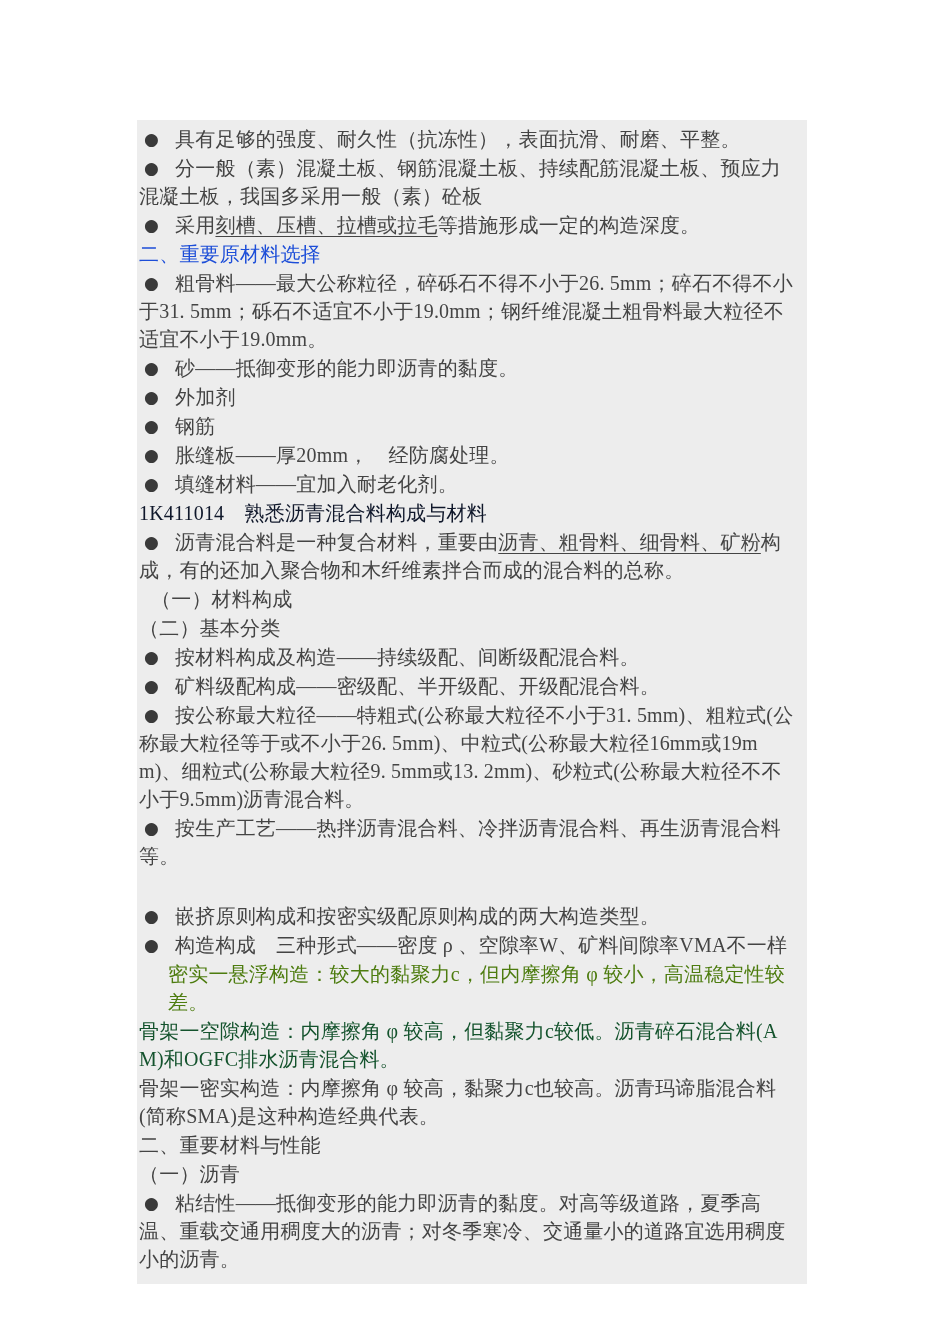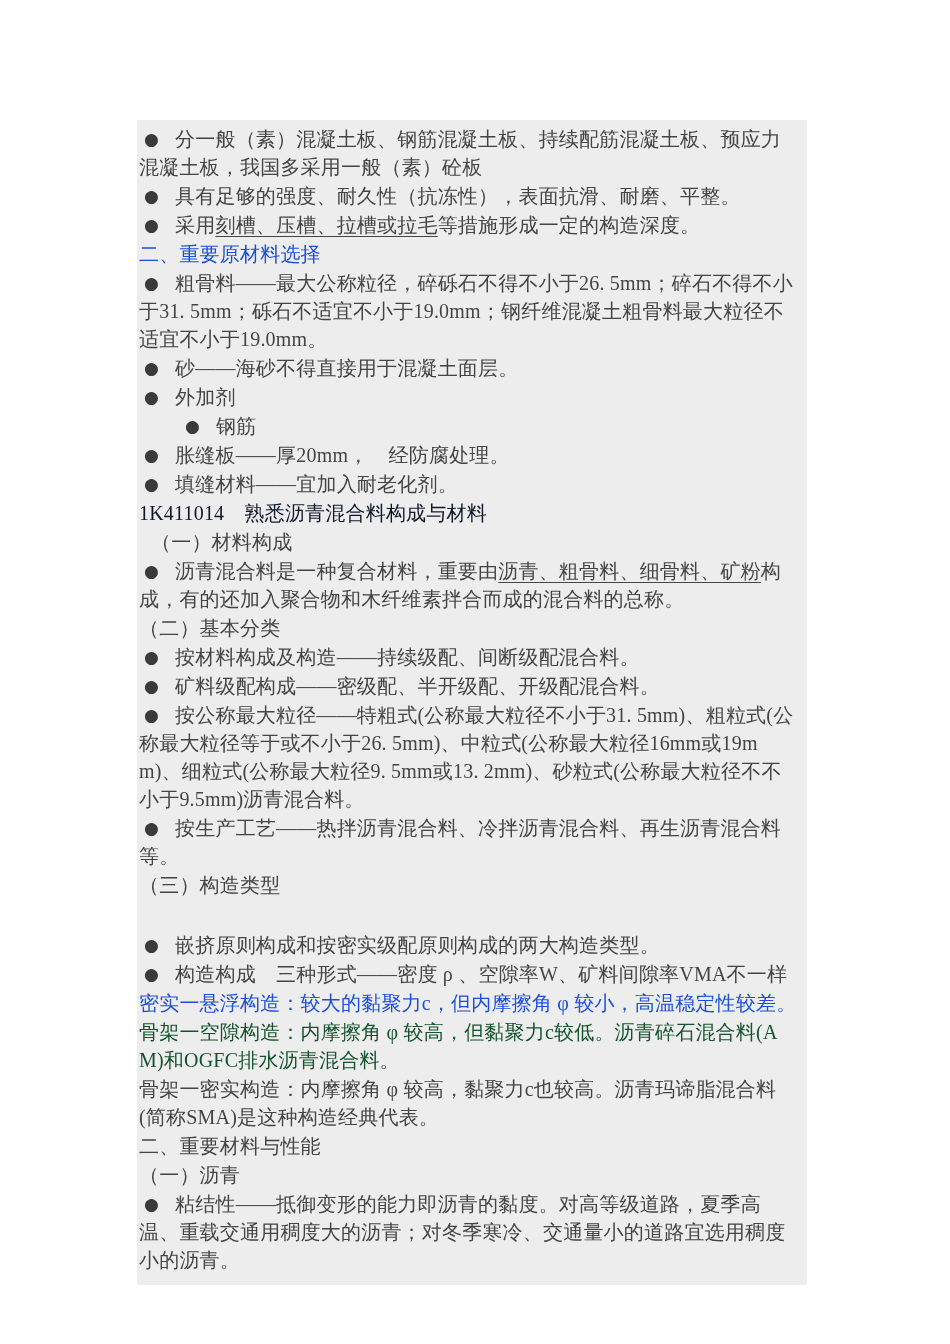--- a/index.html
+++ b/index.html
@@ -60,41 +60,40 @@
     text-decoration-thickness: 1px;
     text-underline-offset: 4px;
     text-decoration-color: #444444;
   }
 </style>
 </head>
 <body style="background: rgb(255, 255, 255);">
 
 <div class="doc-page">
   <div class="content-block" id="doc-content" style="background: rgb(237, 237, 237);">
+      <p class="para bullet" style="color: rgb(68, 68, 68);"><span class="bullet-glyph" style="color: rgb(58, 58, 58);">●</span><span class="run">具有足够的强度、耐久性（抗冻性），表面抗滑、耐磨、平整。</span></p>
       <p class="para bullet" style="color: rgb(68, 68, 68);"><span class="bullet-glyph" style="color: rgb(58, 58, 58);">●</span><span class="run">分一般（素）混凝土板、钢筋混凝土板、持续配筋混凝土板、预应力混凝土板，我国多采用一般（素）砼板</span></p>
-      <p class="para bullet" style="color: rgb(68, 68, 68);"><span class="bullet-glyph" style="color: rgb(58, 58, 58);">●</span><span class="run">具有足够的强度、耐久性（抗冻性），表面抗滑、耐磨、平整。</span></p>
       <p class="para bullet" style="color: rgb(68, 68, 68);"><span class="bullet-glyph" style="color: rgb(58, 58, 58);">●</span><span class="run">采用</span><span class="run u">刻槽、压槽、拉槽或拉毛</span><span class="run">等措施形成一定的构造深度。</span></p>
       <p class="para plain" style="color: #1d4ed8;"><span class="run">二、重要原材料选择</span></p>
       <p class="para bullet" style="color: rgb(68, 68, 68);"><span class="bullet-glyph" style="color: rgb(58, 58, 58);">●</span><span class="run">粗骨料——最大公称粒径，碎砾石不得不小于26. 5mm；碎石不得不小于31. 5mm；砾石不适宜不小于19.0mm；钢纤维混凝土粗骨料最大粒径不适宜不小于19.0mm。</span></p>
-      <p class="para bullet" style="color: rgb(68, 68, 68);"><span class="bullet-glyph" style="color: rgb(58, 58, 58);">●</span><span class="run">砂——海砂不得直接用于混凝土面层。</span></p>
+      <p class="para bullet" style="color: rgb(68, 68, 68);"><span class="bullet-glyph" style="color: rgb(58, 58, 58);">●</span><span class="run">砂——抵御变形的能力即沥青的黏度。</span></p>
       <p class="para bullet" style="color: rgb(68, 68, 68);"><span class="bullet-glyph" style="color: rgb(58, 58, 58);">●</span><span class="run">外加剂</span></p>
-      <p class="para bullet" style="color: rgb(68, 68, 68); margin-left: 41px;"><span class="bullet-glyph" style="color: rgb(58, 58, 58);">●</span><span class="run">钢筋</span></p>
+      <p class="para bullet" style="color: rgb(68, 68, 68);"><span class="bullet-glyph" style="color: rgb(58, 58, 58);">●</span><span class="run">钢筋</span></p>
       <p class="para bullet" style="color: rgb(68, 68, 68);"><span class="bullet-glyph" style="color: rgb(58, 58, 58);">●</span><span class="run">胀缝板——厚20mm，　经防腐处理。</span></p>
       <p class="para bullet" style="color: rgb(68, 68, 68);"><span class="bullet-glyph" style="color: rgb(58, 58, 58);">●</span><span class="run">填缝材料——宜加入耐老化剂。</span></p>
       <p class="para plain" style="color: #0f172a;"><span class="run">1K411014　熟悉沥青混合料构成与材料</span></p>
+      <p class="para bullet" style="color: rgb(68, 68, 68);"><span class="bullet-glyph" style="color: rgb(58, 58, 58);">●</span><span class="run">沥青混合料是一种复合材料，重要由</span><span class="run u">沥青、粗骨料、细骨料、矿粉</span><span class="run">构成，有的还加入聚合物和木纤维素拌合而成的混合料的总称。</span></p>
       <p class="para indent" style="color: rgb(68, 68, 68);"><span class="run">（一）材料构成</span></p>
-      <p class="para bullet" style="color: rgb(68, 68, 68);"><span class="bullet-glyph" style="color: rgb(58, 58, 58);">●</span><span class="run">沥青混合料是一种复合材料，重要由</span><span class="run u">沥青、粗骨料、细骨料、矿粉</span><span class="run">构成，有的还加入聚合物和木纤维素拌合而成的混合料的总称。</span></p>
       <p class="para plain" style="color: rgb(68, 68, 68);"><span class="run">（二）基本分类</span></p>
       <p class="para bullet" style="color: rgb(68, 68, 68);"><span class="bullet-glyph" style="color: rgb(58, 58, 58);">●</span><span class="run">按材料构成及构造——持续级配、间断级配混合料。</span></p>
       <p class="para bullet" style="color: rgb(68, 68, 68);"><span class="bullet-glyph" style="color: rgb(58, 58, 58);">●</span><span class="run">矿料级配构成——密级配、半开级配、开级配混合料。</span></p>
       <p class="para bullet" style="color: rgb(68, 68, 68);"><span class="bullet-glyph" style="color: rgb(58, 58, 58);">●</span><span class="run">按公称最大粒径——特粗式(公称最大粒径不小于31. 5mm)、粗粒式(公称最大粒径等于或不小于26. 5mm)、中粒式(公称最大粒径16mm或19mm)、细粒式(公称最大粒径9. 5mm或13. 2mm)、砂粒式(公称最大粒径不不小于9.5mm)沥青混合料。</span></p>
       <p class="para bullet" style="color: rgb(68, 68, 68);"><span class="bullet-glyph" style="color: rgb(58, 58, 58);">●</span><span class="run">按生产工艺——热拌沥青混合料、冷拌沥青混合料、再生沥青混合料等。</span></p>
-      <p class="para plain" style="color: rgb(68, 68, 68);"><span class="run">（三）构造类型</span></p>
       <p class="para bullet" style="color: rgb(68, 68, 68); margin-top: 32px;"><span class="bullet-glyph" style="color: rgb(58, 58, 58);">●</span><span class="run">嵌挤原则构成和按密实级配原则构成的两大构造类型。</span></p>
       <p class="para bullet" style="color: rgb(68, 68, 68);"><span class="bullet-glyph" style="color: rgb(58, 58, 58);">●</span><span class="run">构造构成　三种形式——密度 ρ 、空隙率W、矿料间隙率VMA不一样</span></p>
-      <p class="para plain" style="color: #1d4ed8;"><span class="run">密实一悬浮构造：较大的黏聚力c，但内摩擦角 φ 较小，高温稳定性较差。</span></p>
+      <p class="para plain" style="color: #4d7c0f; margin-left: 29px;"><span class="run">密实一悬浮构造：较大的黏聚力c，但内摩擦角 φ 较小，高温稳定性较差。</span></p>
       <p class="para plain" style="color: #14532d;"><span class="run">骨架一空隙构造：内摩擦角 φ 较高，但黏聚力c较低。沥青碎石混合料(AM)和OGFC排水沥青混合料。</span></p>
       <p class="para plain" style="color: rgb(68, 68, 68);"><span class="run">骨架一密实构造：内摩擦角 φ 较高，黏聚力c也较高。沥青玛谛脂混合料(简称SMA)是这种构造经典代表。</span></p>
       <p class="para plain" style="color: rgb(68, 68, 68);"><span class="run">二、重要材料与性能</span></p>
       <p class="para plain" style="color: rgb(68, 68, 68);"><span class="run">（一）沥青</span></p>
       <p class="para bullet" style="color: rgb(68, 68, 68);"><span class="bullet-glyph" style="color: rgb(58, 58, 58);">●</span><span class="run">粘结性——抵御变形的能力即沥青的黏度。对高等级道路，夏季高温、重载交通用稠度大的沥青；对冬季寒冷、交通量小的道路宜选用稠度小的沥青。</span></p>
     </div>
 </div>
 
 </body></html>

